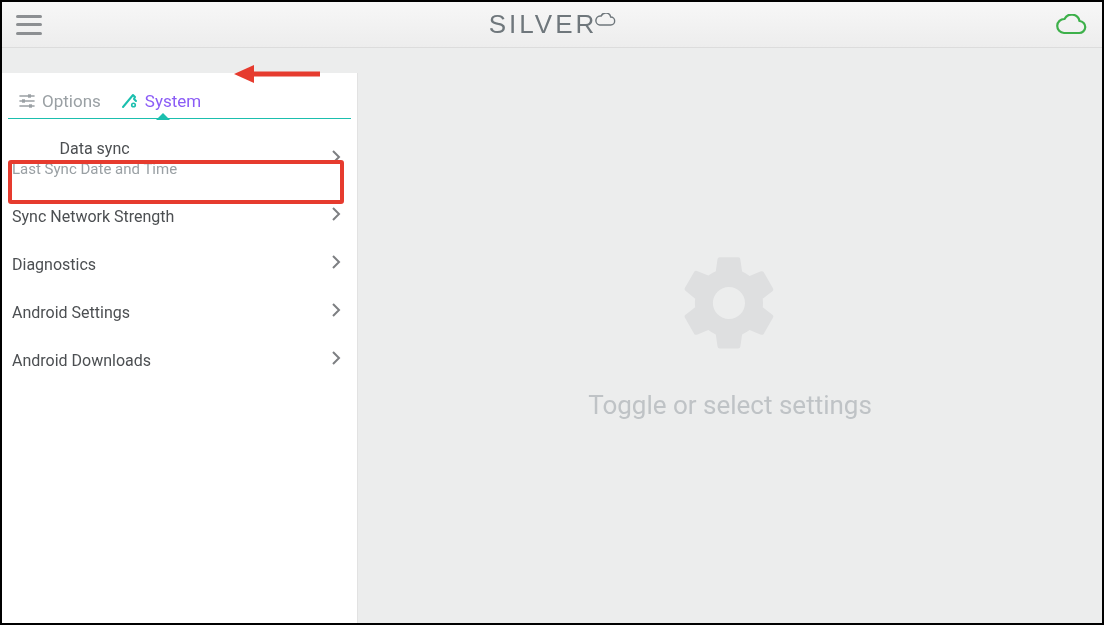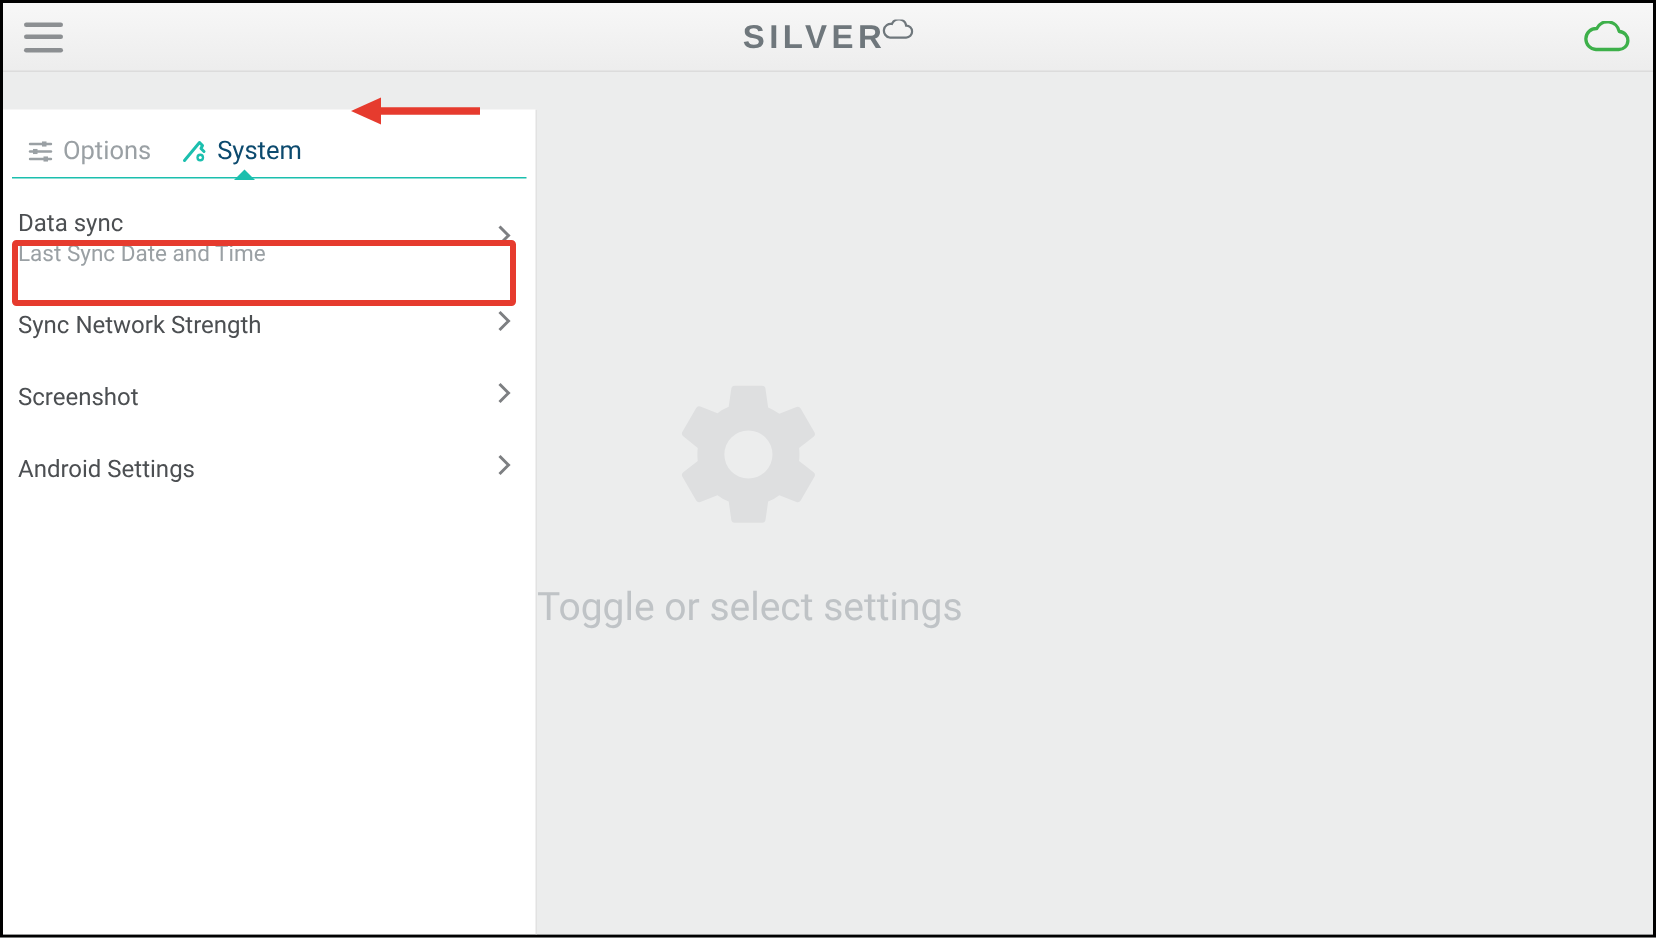--- a/index.html
+++ b/index.html
@@ -4,44 +4,44 @@
 <style>
   * { box-sizing: border-box; margin: 0; padding: 0; }
   html, body { width: 1104px; height: 625px; font-family: -apple-system, "Segoe UI", Roboto, Arial, sans-serif; }
   .frame { width: 1104px; height: 625px; border: 2px solid #000; background: #eceded; position: relative; overflow: hidden; }
 
   
   .topbar { height: 46px; background: linear-gradient(#f7f7f7,#ededed); border-bottom:1px solid #dcdcdc; display:flex; align-items:center; justify-content:space-between; padding:0 14px; }
   .hamburger { width:26px; height:20px; cursor:pointer; display:flex; flex-direction:column; justify-content:space-between; }
   .hamburger span { display:block; height:3px; background:#8c8f92; border-radius:2px; }
   .brand { position:absolute; left:50%; transform:translateX(-50%); display:flex; align-items:center; }
-  .brand-text { font-family: Arial, sans-serif; font-size:22px; font-weight:700; letter-spacing:3px; color:#6f777c; }
+  .brand-text { font-family: Arial, sans-serif; font-size:26px; font-weight:400; letter-spacing:3px; color:#6f777c; }
   .brand svg { margin-left:-4px; margin-bottom:10px;}
   .cloud-btn svg { display:block; }
 
   
   .body { position:absolute; top:46px; bottom:0; left:0; right:0; display:flex; }
   .sidepanel { width:356px; background:#fff; border-right:1px solid #e2e2e2; display:flex; flex-direction:column;margin-top:25px; }
-  .main { flex:1; background:#eceded; display:flex; align-items:center; justify-content:flex-start; }
+  .main { flex:1; background:#eceded; display:flex; align-items:center; justify-content:center; }
 
   
   .tabs { display:flex; align-items:flex-end; height:46px; position:relative; padding-left:8px;}
   .tab { display:flex; align-items:center; gap:6px; padding:10px 12px 8px 8px; font-size:17px; color:#9aa0a4; cursor:pointer; position:relative; }
-  .tab.active { color:#0c4a6e; }
+  .tab.active { color:#8b5cf6; }
   .tab .ticon { display:inline-flex; }
   .tabs-underline { position:absolute; left:6px; right:6px; bottom:0; height:1px; background:#1bbfae; }
   .tab.active::after { content:""; position:absolute; left:50%; bottom:-1px; transform:translateX(-50%); width:0; height:0; border-left:7px solid transparent; border-right:7px solid transparent; border-bottom:7px solid #1bbfae; }
 
   
   .annot-arrow { position:absolute; left:230px; top:60px; pointer-events:none; }
 
   
   .list { padding-top:6px; }
   .item { display:flex; align-items:center; justify-content:space-between; padding:14px 16px 14px 10px; cursor:pointer; position:relative; }
-  .item .labels { display:flex; flex-direction:column; gap:2px; }
+  .item .labels { display:flex; flex-direction:column; gap:2px;text-align:center; }
   .item .title { font-size:16px; color:#4c4f52; }
   .item .sub { font-size:15px; color:#9aa0a4; }
   .chev { color:#888; }
   .highlight-box { position:absolute; border:4px solid #e63b2e; border-radius:3px; pointer-events:none; left:6px; top:158px; width:336px; height:44px; }
 
   
   .placeholder { text-align:center; color:#c0c3c6; }
   .placeholder svg { display:block; margin:0 auto 30px auto; }
   .placeholder .line { font-size:26px; line-height:1.35; color:#bfc3c6; }
 
@@ -117,36 +117,44 @@
             <span class="title">Sync Network Strength</span>
           </div>
           <span class="chev"><svg width="10" height="16" viewBox="0 0 10 16">
                 <path d="M2 2l6 6-6 6" fill="none" stroke="#7d7f82" stroke-width="2"></path>
               </svg></span>
         </div>
 
 
         <div class="item">
           <div class="labels">
-            <span class="title">Screenshot</span>
+            <span class="title">Diagnostics</span>
           </div>
           <span class="chev"><svg width="10" height="16" viewBox="0 0 10 16">
                 <path d="M2 2l6 6-6 6" fill="none" stroke="#7d7f82" stroke-width="2"></path>
               </svg></span>
         </div>
 
         <div class="item">
           <div class="labels">
             <span class="title">Android Settings</span>
           </div>
           <span class="chev"><svg width="10" height="16" viewBox="0 0 10 16">
                 <path d="M2 2l6 6-6 6" fill="none" stroke="#7d7f82" stroke-width="2"></path>
               </svg></span>
         </div>
 
+        <div class="item">
+          <div class="labels">
+            <span class="title">Android Downloads</span>
+          </div>
+          <span class="chev"><svg width="10" height="16" viewBox="0 0 10 16">
+                <path d="M2 2l6 6-6 6" fill="none" stroke="#7d7f82" stroke-width="2"></path>
+              </svg></span>
+        </div>
       </div>
     </div>
 
     <div class="main">
       <div class="placeholder">
         <svg width="110" height="110" viewBox="0 0 24 24">
           <path fill="#dedfe0" d="M19.14,12.94a7.14,7.14,0,0,0,.05-.94,7.14,7.14,0,0,0-.05-.94l2.11-1.65a.5.5,0,0,0,.12-.64l-2-3.46a.5.5,0,0,0-.61-.22l-2.49,1a7,7,0,0,0-1.63-.94l-.38-2.65A.5.5,0,0,0,13.77,2H9.77a.5.5,0,0,0-.49.42L8.9,5.07a7,7,0,0,0-1.63.94l-2.49-1a.5.5,0,0,0-.61.22l-2,3.46a.5.5,0,0,0,.12.64L4.4,11.06a7.14,7.14,0,0,0-.05.94,7.14,7.14,0,0,0,.05.94L2.29,14.59a.5.5,0,0,0-.12.64l2,3.46a.5.5,0,0,0,.61.22l2.49-1a7,7,0,0,0,1.63.94l.38,2.65a.5.5,0,0,0,.49.42h4a.5.5,0,0,0,.49-.42l.38-2.65a7,7,0,0,0,1.63-.94l2.49,1a.5.5,0,0,0,.61-.22l2-3.46a.5.5,0,0,0-.12-.64ZM11.77,15.5A3.5,3.5,0,1,1,15.27,12,3.5,3.5,0,0,1,11.77,15.5Z"></path>
         </svg>
         <div class="line">Toggle or select settings</div>
       </div>

